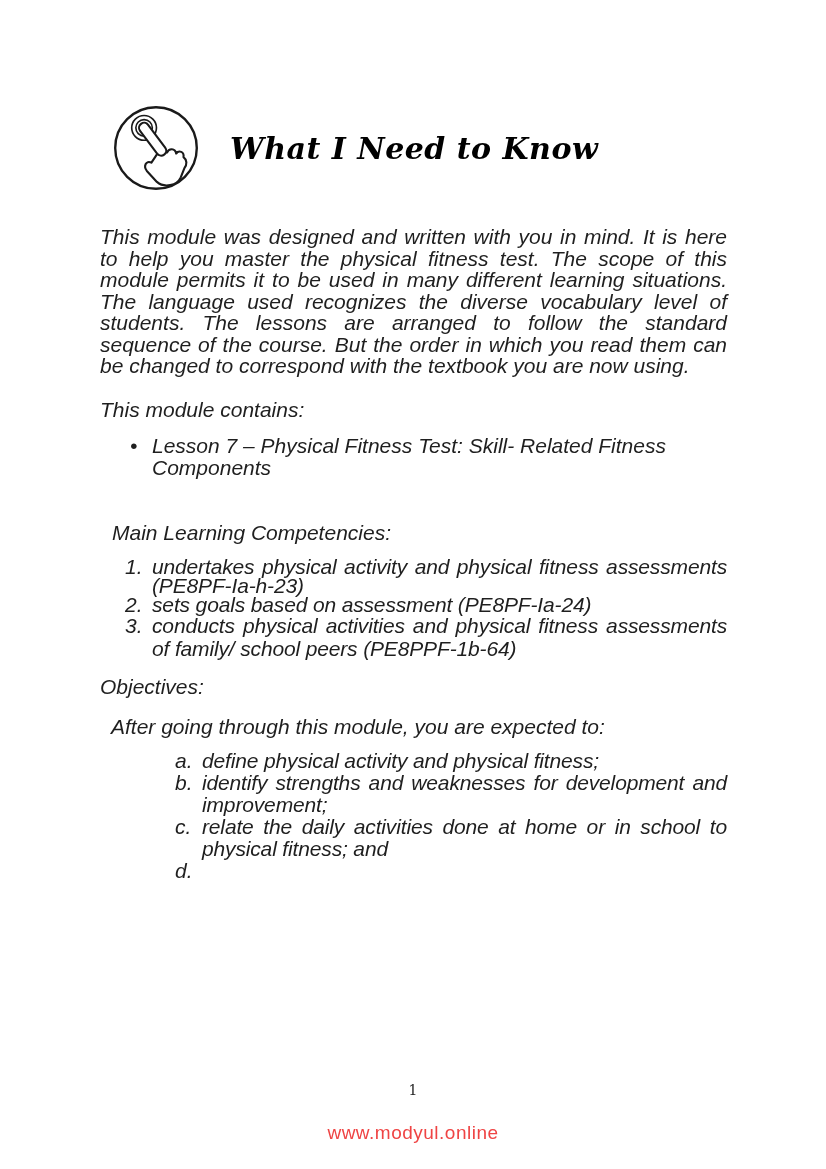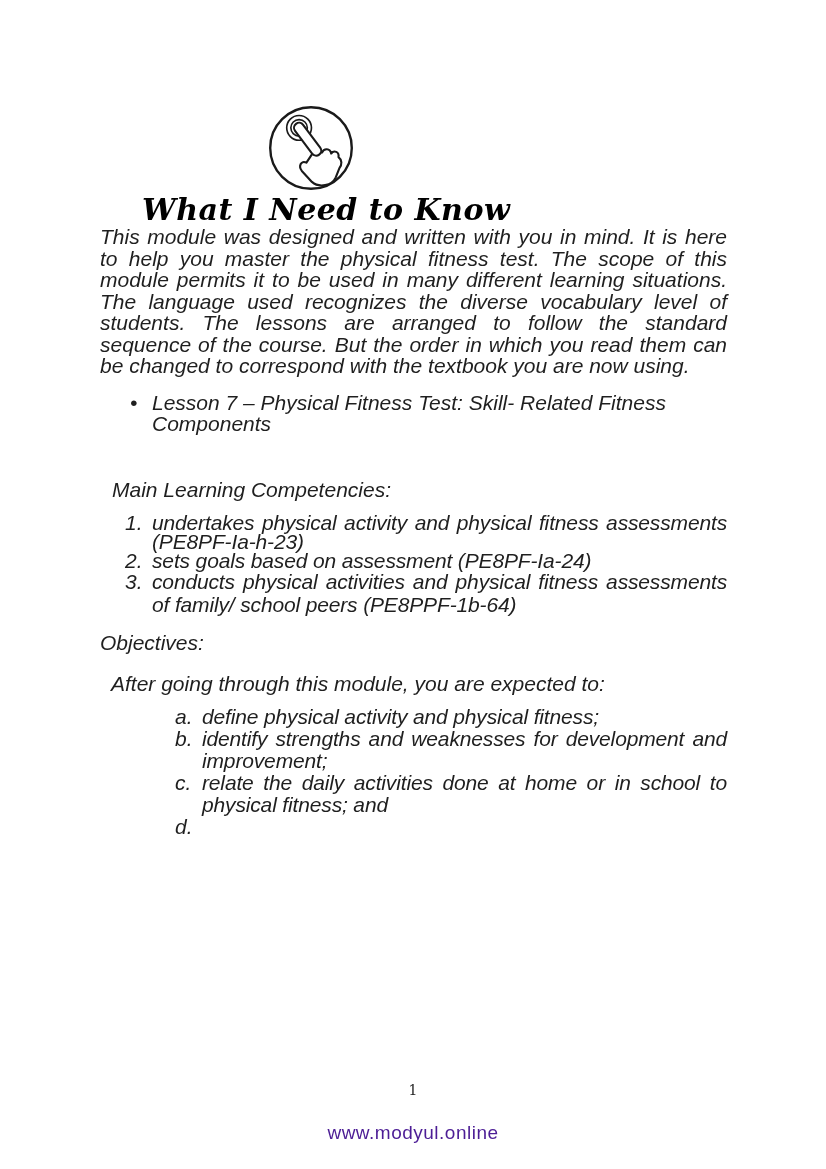--- a/index.html
+++ b/index.html
@@ -1,20 +1,20 @@
 <!DOCTYPE html>
 <html><head>
 <meta charset="utf-8">
 <style>
   html,body{margin:0;padding:0;background:#ffffff;}
   .page{
     position:relative;width:826px;height:1169px;background:#ffffff;
     font-family:"Liberation Sans",sans-serif;color:#1f1f1f;overflow:hidden;
   }
-  .header{position:absolute;left:112px;top:104px;display:flex;align-items:center;flex-direction:column;}
+  .header{position:absolute;left:112px;top:104px;display:flex;align-items:center;}
   .icon-wrap{width:88px;height:88px;flex:0 0 88px;}
   .icon-wrap svg{display:block;}
   .title{
     margin:0 0 0 30px;font-family:"DejaVu Serif",serif;font-style:italic;font-weight:700;
     font-size:30px;color:#000;letter-spacing:.5px;white-space:nowrap;
   }
   .content{position:absolute;left:100px;top:226px;width:627px;font-size:21px;line-height:21.5px;font-style:italic;}
   .intro{margin:0;text-align:justify;}
   .plain-label{margin:22px 0 0 0;}
   .bullet-row{display:flex;margin-top:15px;padding-left:30px;}
@@ -30,21 +30,21 @@
   .obj-list{margin-top:12px;}
   .obj-item{display:flex;line-height:22px;}
   .obj-item .letter{flex:0 0 27px;margin-left:75px;}
   .obj-item .txt{flex:1;text-align:justify;letter-spacing:-.15px;}
   .page-number{
     position:absolute;top:1082px;left:0;width:826px;text-align:center;
     font-family:"DejaVu Serif",serif;font-size:14px;color:#222;
   }
   .watermark{
     position:absolute;top:1122px;left:0;width:826px;text-align:center;
-    font-size:19px;color:#4c1d95;letter-spacing:.5px;
+    font-size:19px;color:#ef4444;letter-spacing:.5px;
   }
 </style>
 </head>
 <body>
 
 <div class="page">
 
   <div class="header">
     <span class="icon-wrap">
       <svg width="88" height="88" viewBox="0 0 96 96" xmlns="http://www.w3.org/2000/svg">
@@ -55,20 +55,21 @@
         <path d="M49,55 C51,49 58,48 60,53 C62,48 69,48 70,54 C73,50 79,52 78,58 C82,61 82,66 79,70 L75,80 C71,89 57,92 49,85 L38,73 C34,68 37,61 43,64 Z" fill="#ffffff" stroke="#1a1a1a" stroke-width="2.3" stroke-linejoin="round"></path>
         <rect x="29.5" y="20.5" width="11" height="42" rx="5.5" transform="rotate(-36.9 35 26)" fill="#ffffff" stroke="#1a1a1a" stroke-width="2.3"></rect>
       </svg>
     </span>
     <h1 class="title">What I Need to Know</h1>
   </div>
 
   <div class="content">
     <p class="intro">This module was designed and written with you in mind. It is here to help you master the physical fitness test. The scope of this module permits it to be used in many different learning situations. The language used recognizes the diverse vocabulary level of students. The lessons are arranged to follow the standard sequence of the course. But the order in which you read them can be changed to correspond with the textbook you are now using.</p>
 
+    <p class="plain-label">This module contains:</p>
 
     <div class="bullet-row">
       <span class="bullet">•</span>
       <span class="bullet-text">Lesson 7 – Physical Fitness Test: Skill- Related Fitness Components</span>
     </div>
 
     <p class="mlc-label">Main Learning Competencies:</p>
 
     <div class="mlc-list">
       <div class="mlc-item">

